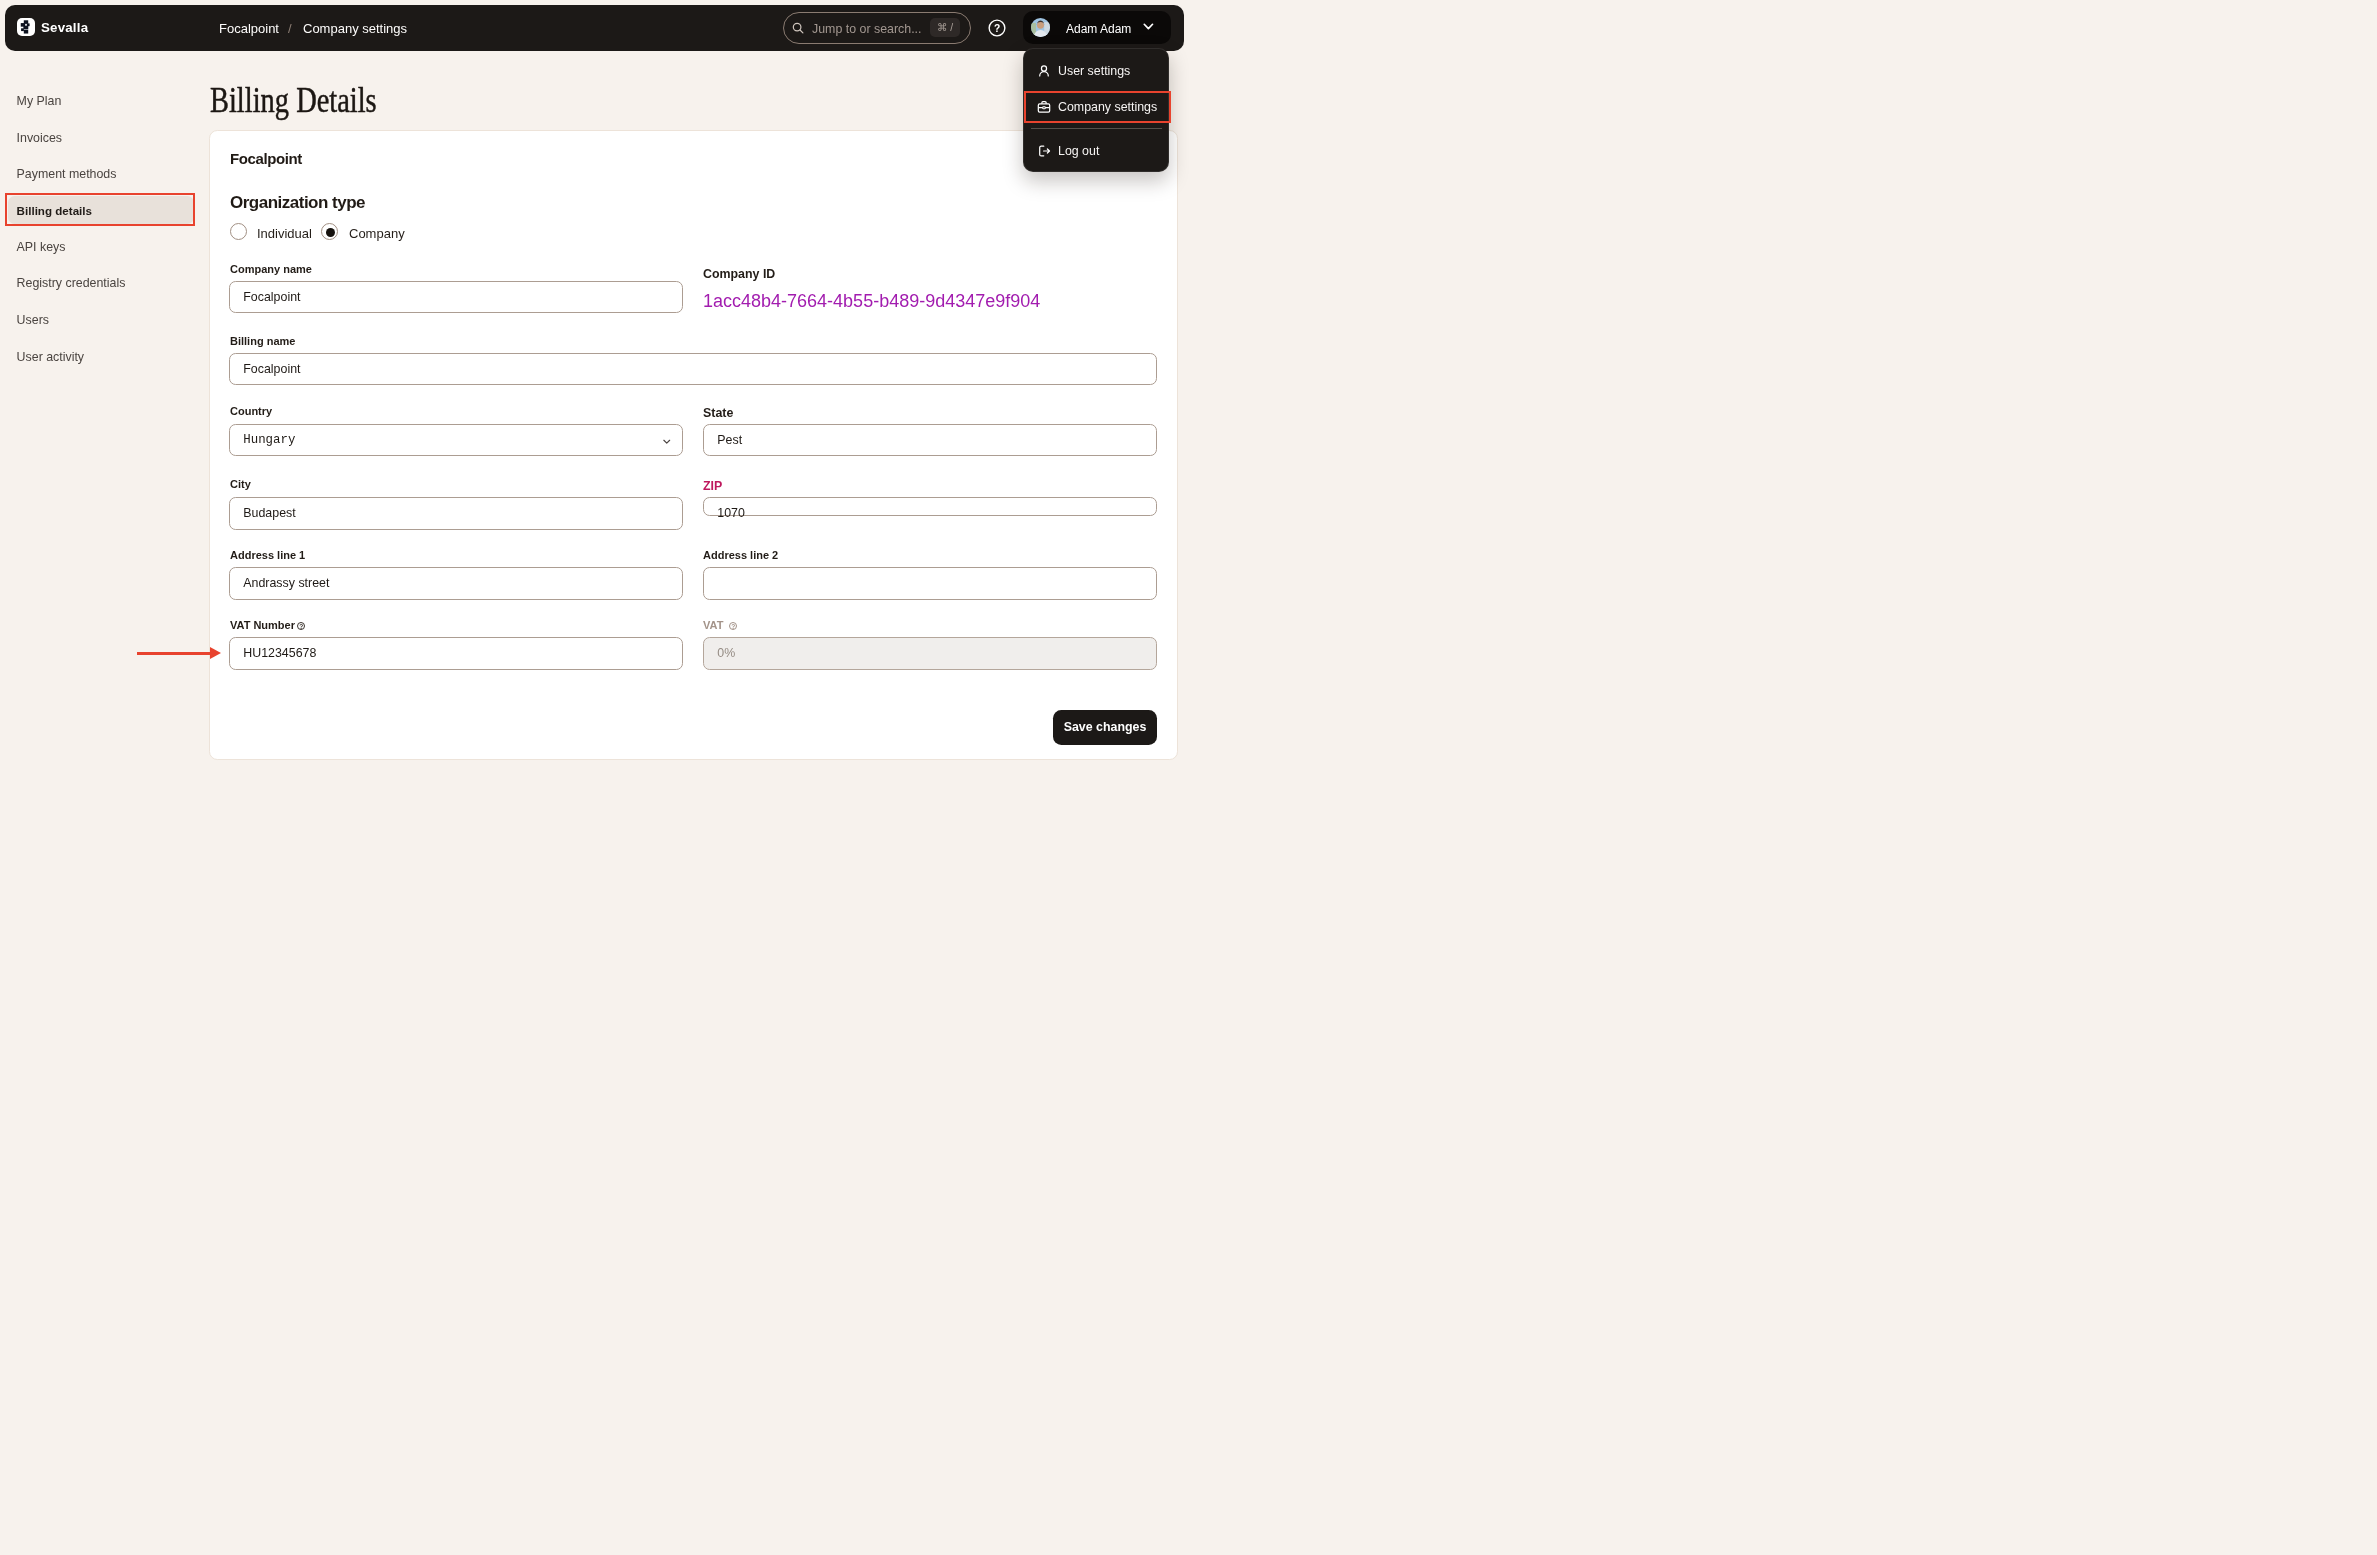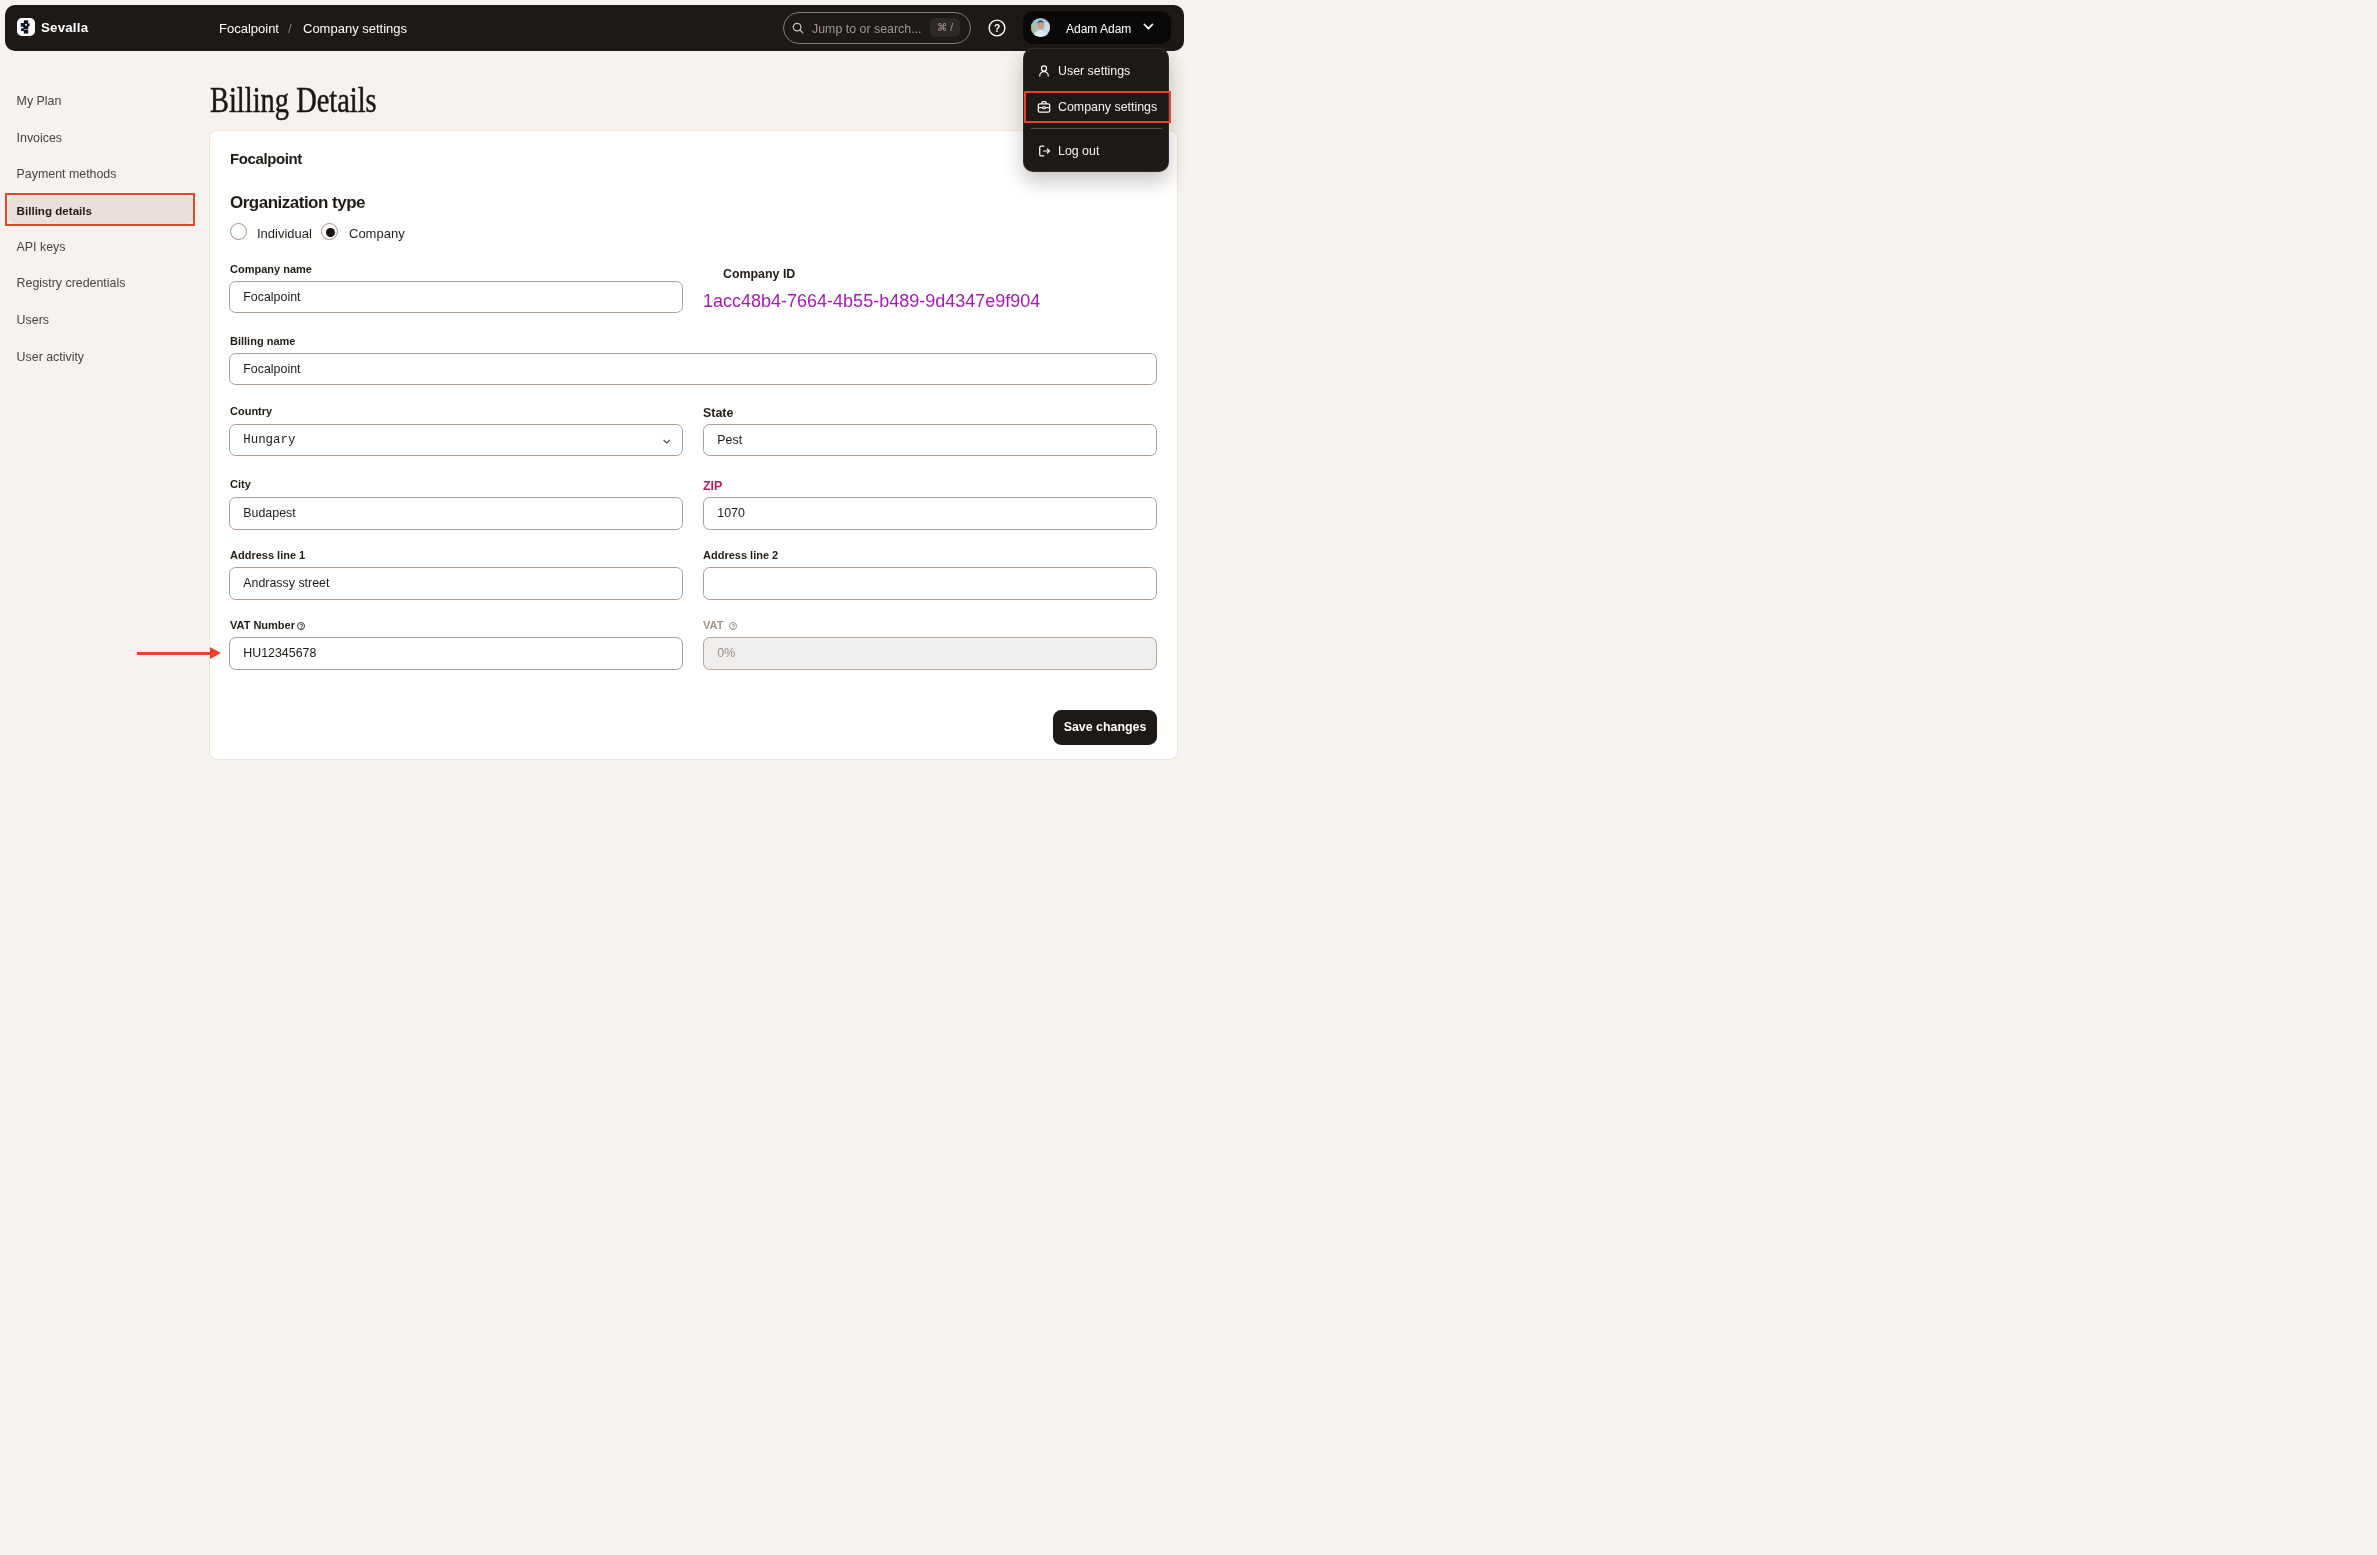--- a/index.html
+++ b/index.html
@@ -54,36 +54,36 @@
   #rl2 { left:349px; }
 
   .label { font-size:11px; font-weight:bold; color:#221c17; }
   .input { height:31.5px; border:0.8px solid #ac9d92; border-radius:6.6px; background:#fff; font-size:12.4px; color:#1f1a16; line-height:30px; padding-left:13.3px; }
   .w1 { left:229px; width:454px; }
   .w2 { left:703px; width:454px; }
   .wfull { left:229px; width:928px; }
 
   #lab-companyname { left:230px; top:263px; }
   #in-companyname { top:281px; }
-  #lab-companyid { left:703px; top:267px; font-size:12.4px; font-weight:bold; color:#221c17;margin-left:20px; }
+  #lab-companyid { left:703px; top:267px; font-size:12.4px; font-weight:bold; color:#221c17; }
   #val-companyid { left:703px; top:291px; font-size:18px; color:#a21caf; }
 
   #lab-billing { left:230px; top:335px; }
   #in-billing { top:353px; }
 
   #lab-country { left:230px; top:405px; }
   #in-country { top:424px;font-family:Liberation Mono, monospace; }
   #lab-state { left:703px; top:406px; font-size:12.4px; font-weight:bold; color:#221c17; }
   #in-state { top:424px; }
   #chev-country { left:663px; top:439px; }
 
   #lab-city { left:230px; top:478px; }
   #in-city { top:497px; height:33px; }
   #lab-zip { left:703px; top:479px; font-size:12.4px; font-weight:bold; color:#be185d; }
-  #in-zip { top:497px; height:33px; }
+  #in-zip { top:497px; height:19px; }
 
   #lab-addr1 { left:230px; top:549px;text-align:center; }
   #in-addr1 { top:567px; height:33px; }
   #lab-addr2 { left:703px; top:549px; }
   #in-addr2 { top:567px; height:33px; }
 
   #lab-vat1 { left:230px; top:619px; }
   #in-vat1 { top:637px; height:33px; }
   #lab-vat2 { left:703px; top:619px; color:#a39389; }
   #in-vat2 { top:637px; height:33px; background:#f0eeec; border-color:#b4a69b; color:#958c84; }

